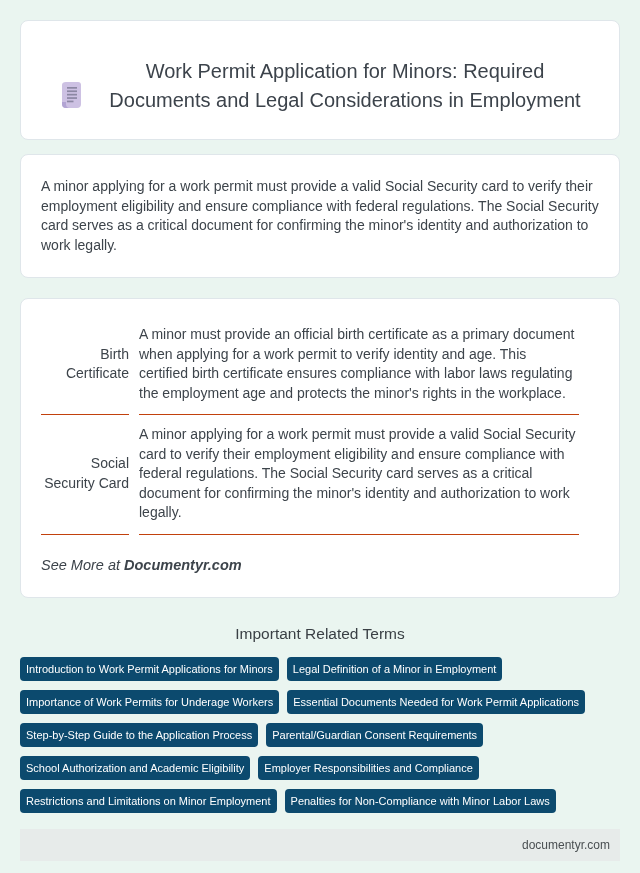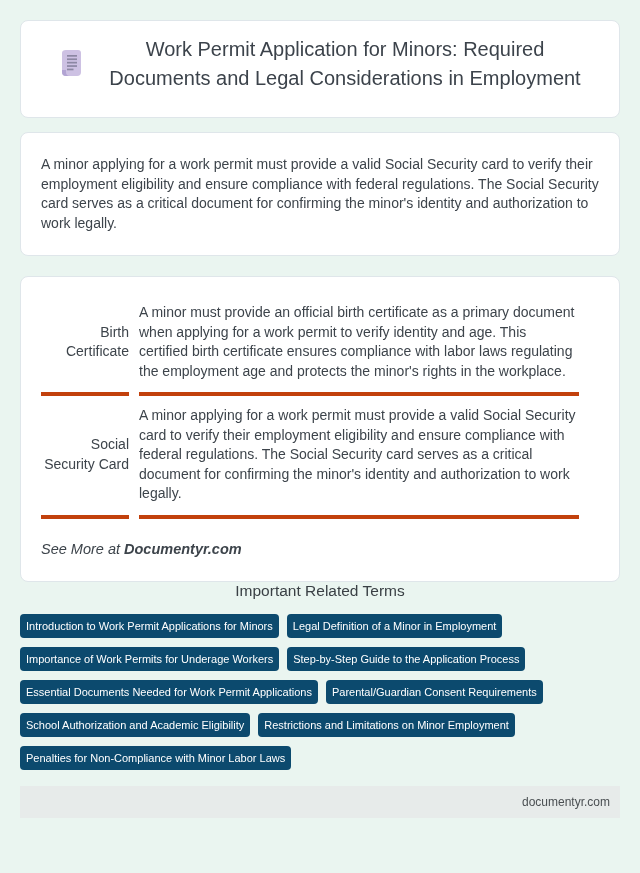--- a/index.html
+++ b/index.html
@@ -12,22 +12,22 @@
   }
   .page { padding: 20px; }
   .card {
     background: #ffffff;
     border: 1px solid #dfe6ea;
     border-radius: 8px;
   }
   
   .title-card {
     display: flex;
-    align-items: center;
-    padding: 14px 28px 24px 38px;
+    align-items: flex-end;
+    padding: 36px 28px 24px 38px;
     margin-bottom: 14px;
   }
   .doc-icon {
     flex: 0 0 auto;
     margin-top: 4px;
     margin-right: 16px;
     display: inline-block;
   }
   h1.page-title {
     flex: 1;
@@ -56,34 +56,35 @@
     border-collapse: separate;
     border-spacing: 10px 0;
     margin-left: -10px;
     margin-right: -10px;
   }
   table.defs td {
     vertical-align: middle;
     font-size: 14px;
     line-height: 19.5px;
     padding: 10px 0 11px 0;
-    border-bottom: 4px solid #c2410c;
+    border-bottom: 1px solid #c2410c;
     color: #3d444b;
   }
   td.term { width: 88px; text-align: right; }
   .see-more {
     margin-top: 22px;
     text-align: left;
     font-style: italic;
     font-size: 14.5px;
     color: #3d444b;
   }
   .see-more strong { font-weight: 700; cursor: pointer; }
   
   h2.related-heading {
+    margin-top: 27px;
     text-align: center;
     font-size: 15.5px;
     font-weight: 400;
     color: #3a4045;
   }
   .tags {
     margin-top: 14px;
     display: flex;
     flex-wrap: wrap;
     gap: 9px 8px;
@@ -156,24 +157,25 @@
     </table>
     <p class="see-more"><span>See More at </span><strong>Documentyr.com</strong></p>
   </div>
 
   <h2 class="related-heading">Important Related Terms</h2>
 
   <div class="tags">
     <span class="tag">Introduction to Work Permit Applications for Minors</span>
     <span class="tag">Legal Definition of a Minor in Employment</span>
     <span class="tag">Importance of Work Permits for Underage Workers</span>
+    <span class="tag">Essential Documents Needed for Work Permit Applications</span>
     <span class="tag">Step-by-Step Guide to the Application Process</span>
-    <span class="tag">Essential Documents Needed for Work Permit Applications</span>
     <span class="tag">Parental/Guardian Consent Requirements</span>
     <span class="tag">School Authorization and Academic Eligibility</span>
+    <span class="tag">Employer Responsibilities and Compliance</span>
     <span class="tag">Restrictions and Limitations on Minor Employment</span>
     <span class="tag">Penalties for Non-Compliance with Minor Labor Laws</span>
   </div>
 
   <div class="footer">
     <span>documentyr.com</span>
   </div>
 
 </div>
 

